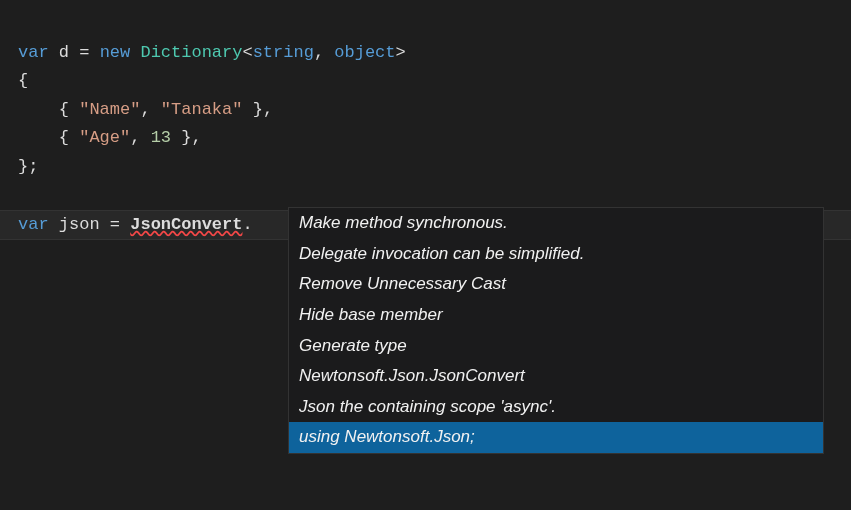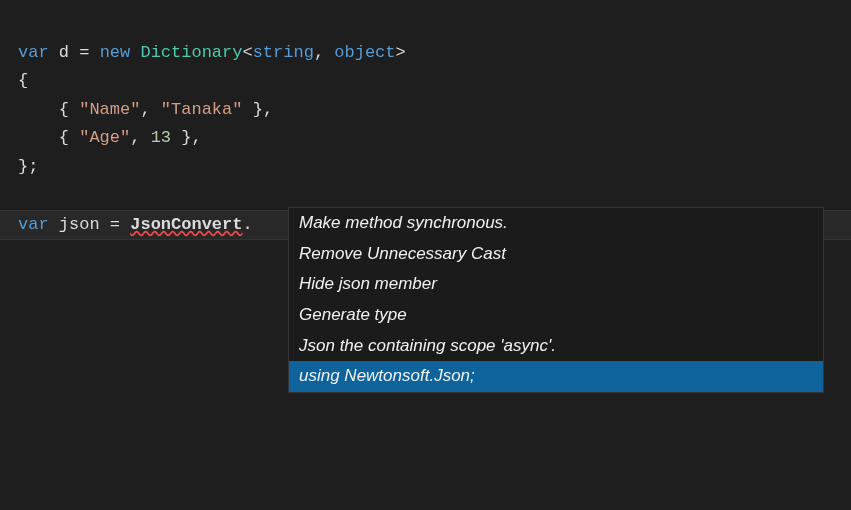--- a/index.html
+++ b/index.html
@@ -67,18 +67,20 @@
 <span><span class="punc">{</span></span>
 <span>    <span class="punc">{</span> <span class="str">"Name"</span><span class="punc">,</span> <span class="str">"Tanaka"</span> <span class="punc">}</span><span class="punc">,</span></span>
 <span>    <span class="punc">{</span> <span class="str">"Age"</span><span class="punc">,</span> <span class="num">13</span> <span class="punc">}</span><span class="punc">,</span></span>
 <span><span class="punc">};</span></span>
 <span> </span>
 <span class="current-line"><span class="kw">var</span> <span class="ident">json</span> <span class="punc">=</span> <span class="ident err">JsonConvert</span><span class="punc">.</span></span>
 </div>
 
 <div class="menu">
   <div class="menu-item">Make method synchronous.</div>
+  <div class="menu-item">Delegate invocation can be simplified.</div>
   <div class="menu-item">Remove Unnecessary Cast</div>
-  <div class="menu-item">Hide json member</div>
+  <div class="menu-item">Hide base member</div>
   <div class="menu-item">Generate type</div>
+  <div class="menu-item">Newtonsoft.Json.JsonConvert</div>
   <div class="menu-item">Json the containing scope 'async'.</div>
   <div class="menu-item selected">using Newtonsoft.Json;</div>
 </div>
 
 </body></html>

